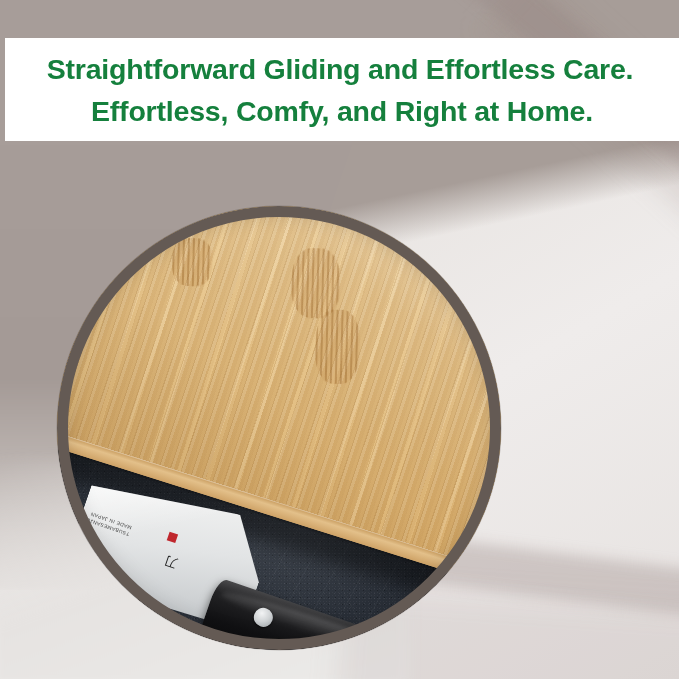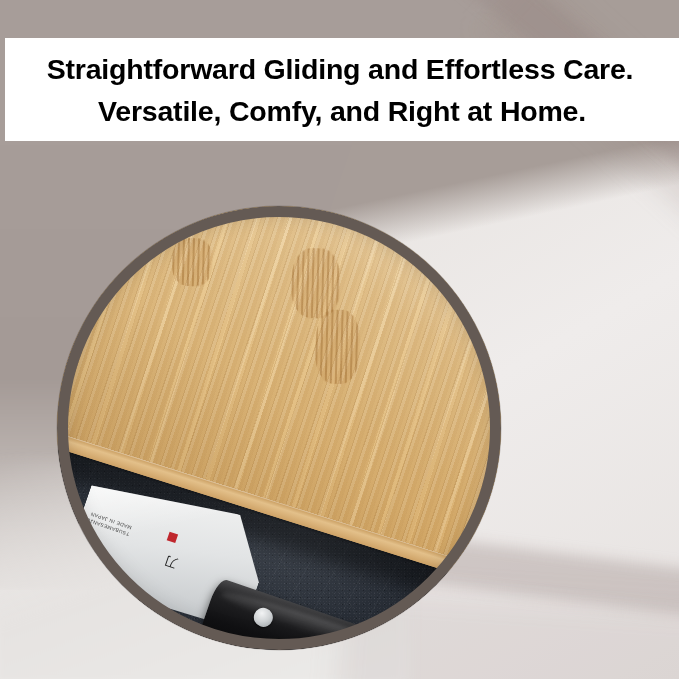--- a/index.html
+++ b/index.html
@@ -321,21 +321,21 @@
     height: 103px;
     background: #ffffff;
     display: flex;
     flex-direction: column;
     align-items: center;
     justify-content: center;
     box-sizing: border-box;
     padding: 0 8px;
   }
   .headline .line {
-    color: #000000;
+    color: #15803d;
     font-size: 28.5px;
     font-weight: bold;
     line-height: 42px;
     letter-spacing: -0.2px;
     white-space: nowrap;
     text-align: center;
   }
   .headline .line1 { padding-right: 4px; }
 </style>
 </head>
@@ -395,16 +395,16 @@
 
       </div>
 
     </div>
     <div class="circle-ring-inner"></div>
     <div class="circle-ring"></div>
   </div>
 
   <div class="headline">
     <div class="line line1">Straightforward Gliding and Effortless Care.</div>
-    <div class="line line2">Versatile, Comfy, and Right at Home.</div>
+    <div class="line line2">Effortless, Comfy, and Right at Home.</div>
   </div>
 
 </div>
 
 </body></html>

